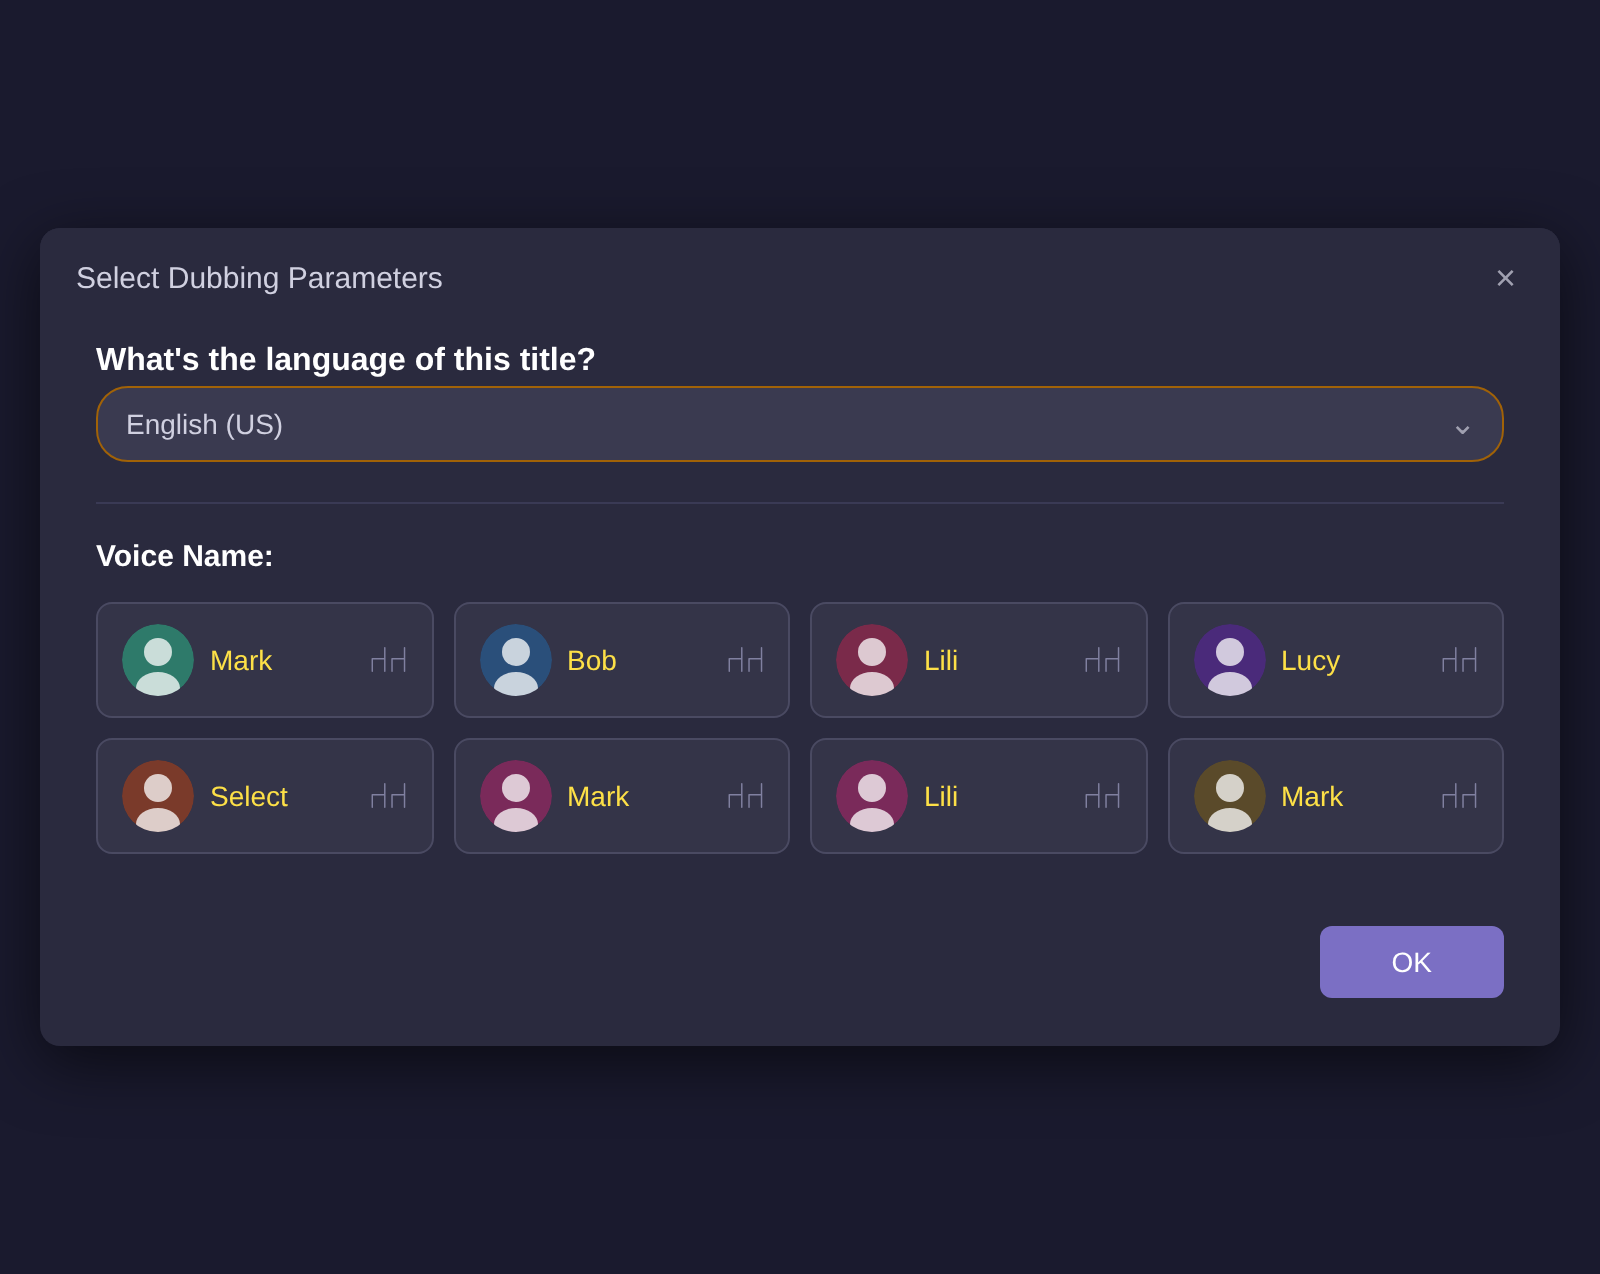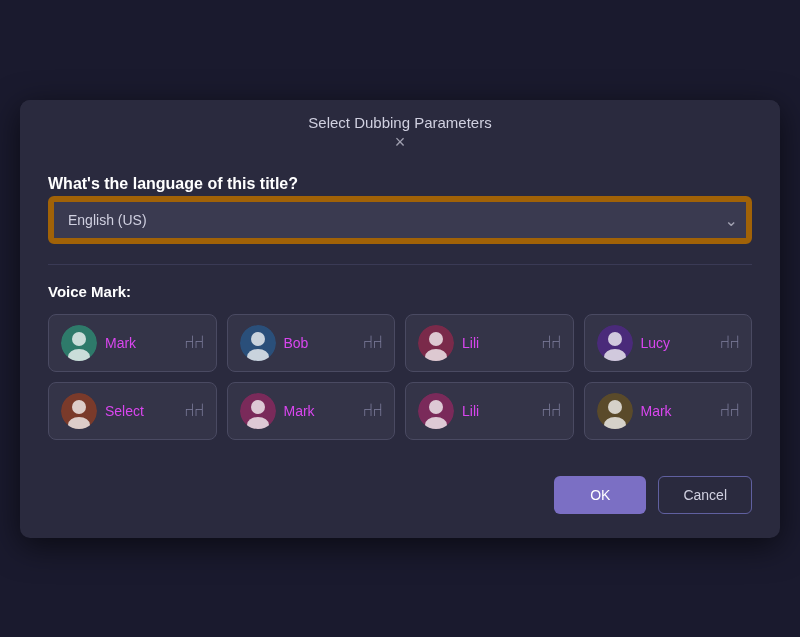--- a/index.html
+++ b/index.html
@@ -22,21 +22,20 @@
       box-shadow: 0 8px 32px rgba(0,0,0,0.6);
       overflow: hidden;
     }
 
     .dialog-titlebar {
       display: flex;
       align-items: center;
       justify-content: space-between;
       padding: 14px 18px 12px 18px;
       background: #2a2a3e;
-      flex-direction: column;
     }
 
     .dialog-title {
       color: #d0d0e0;
       font-size: 15px;
       font-weight: 400;
     }
 
     .close-btn {
       color: #a0a0b0;
@@ -60,22 +59,22 @@
     }
 
     .select-wrapper {
       position: relative;
       margin-bottom: 20px;
     }
 
     .language-select {
       width: 100%;
       background: #3a3a50;
-      border: 6px solid #a16207;
-      border-radius: 6px;
+      border: 1px solid #a16207;
+      border-radius: 16px;
       color: #d0d0e0;
       font-size: 14px;
       padding: 10px 51px 10px 14px;
       appearance: none;
       cursor: pointer;
       outline: none;
     }
 
     .select-chevron {
       position: absolute;
@@ -123,21 +122,21 @@
       height: 36px;
       border-radius: 50%;
       flex-shrink: 0;
       display: flex;
       align-items: center;
       justify-content: center;
       overflow: hidden;
     }
 
     .voice-name {
-      color: #d946ef;
+      color: #fde047;
       font-size: 14px;
       font-weight: 400;
       flex: 1;
     }
 
     .waveform-icon {
       color: #8080a0;
       font-size: 18px;
       letter-spacing: -1px;
       flex-shrink: 0;
@@ -190,21 +189,21 @@
     <div class="section-question">What's the language of this title?</div>
 
     <div class="select-wrapper">
       <select class="language-select">
       <option value="English (US)">English (US)</option><option value="Spanish">Spanish</option><option value="French">French</option><option value="German">German</option><option value="Japanese">Japanese</option><option value="Chinese">Chinese</option></select>
       <span class="select-chevron">⌄</span>
     </div>
 
     <hr class="divider">
 
-    <div class="voice-label">Voice Mark:</div>
+    <div class="voice-label">Voice Name:</div>
 
     <div class="voice-grid">
     <div class="voice-card">
           <div class="voice-avatar">
             <svg class="avatar-svg" viewBox="0 0 36 36" xmlns="http://www.w3.org/2000/svg">
       <circle cx="18" cy="18" r="18" fill="#2e7a6a"></circle>
       <circle cx="18" cy="14" r="7" fill="rgba(255,255,255,0.75)"></circle>
       <ellipse cx="18" cy="32" rx="11" ry="8" fill="rgba(255,255,255,0.75)"></ellipse>
     </svg>
           </div>
@@ -286,15 +285,14 @@
     </svg>
           </div>
           <span class="voice-name">Mark</span>
           <span class="waveform-icon">⑁⑁</span>
         </div>
       </div>
   </div>
 
   <div class="dialog-footer">
     <button class="btn-ok">OK</button>
-    <button class="btn-cancel">Cancel</button>
   </div>
 </div>
 
 </body></html>

